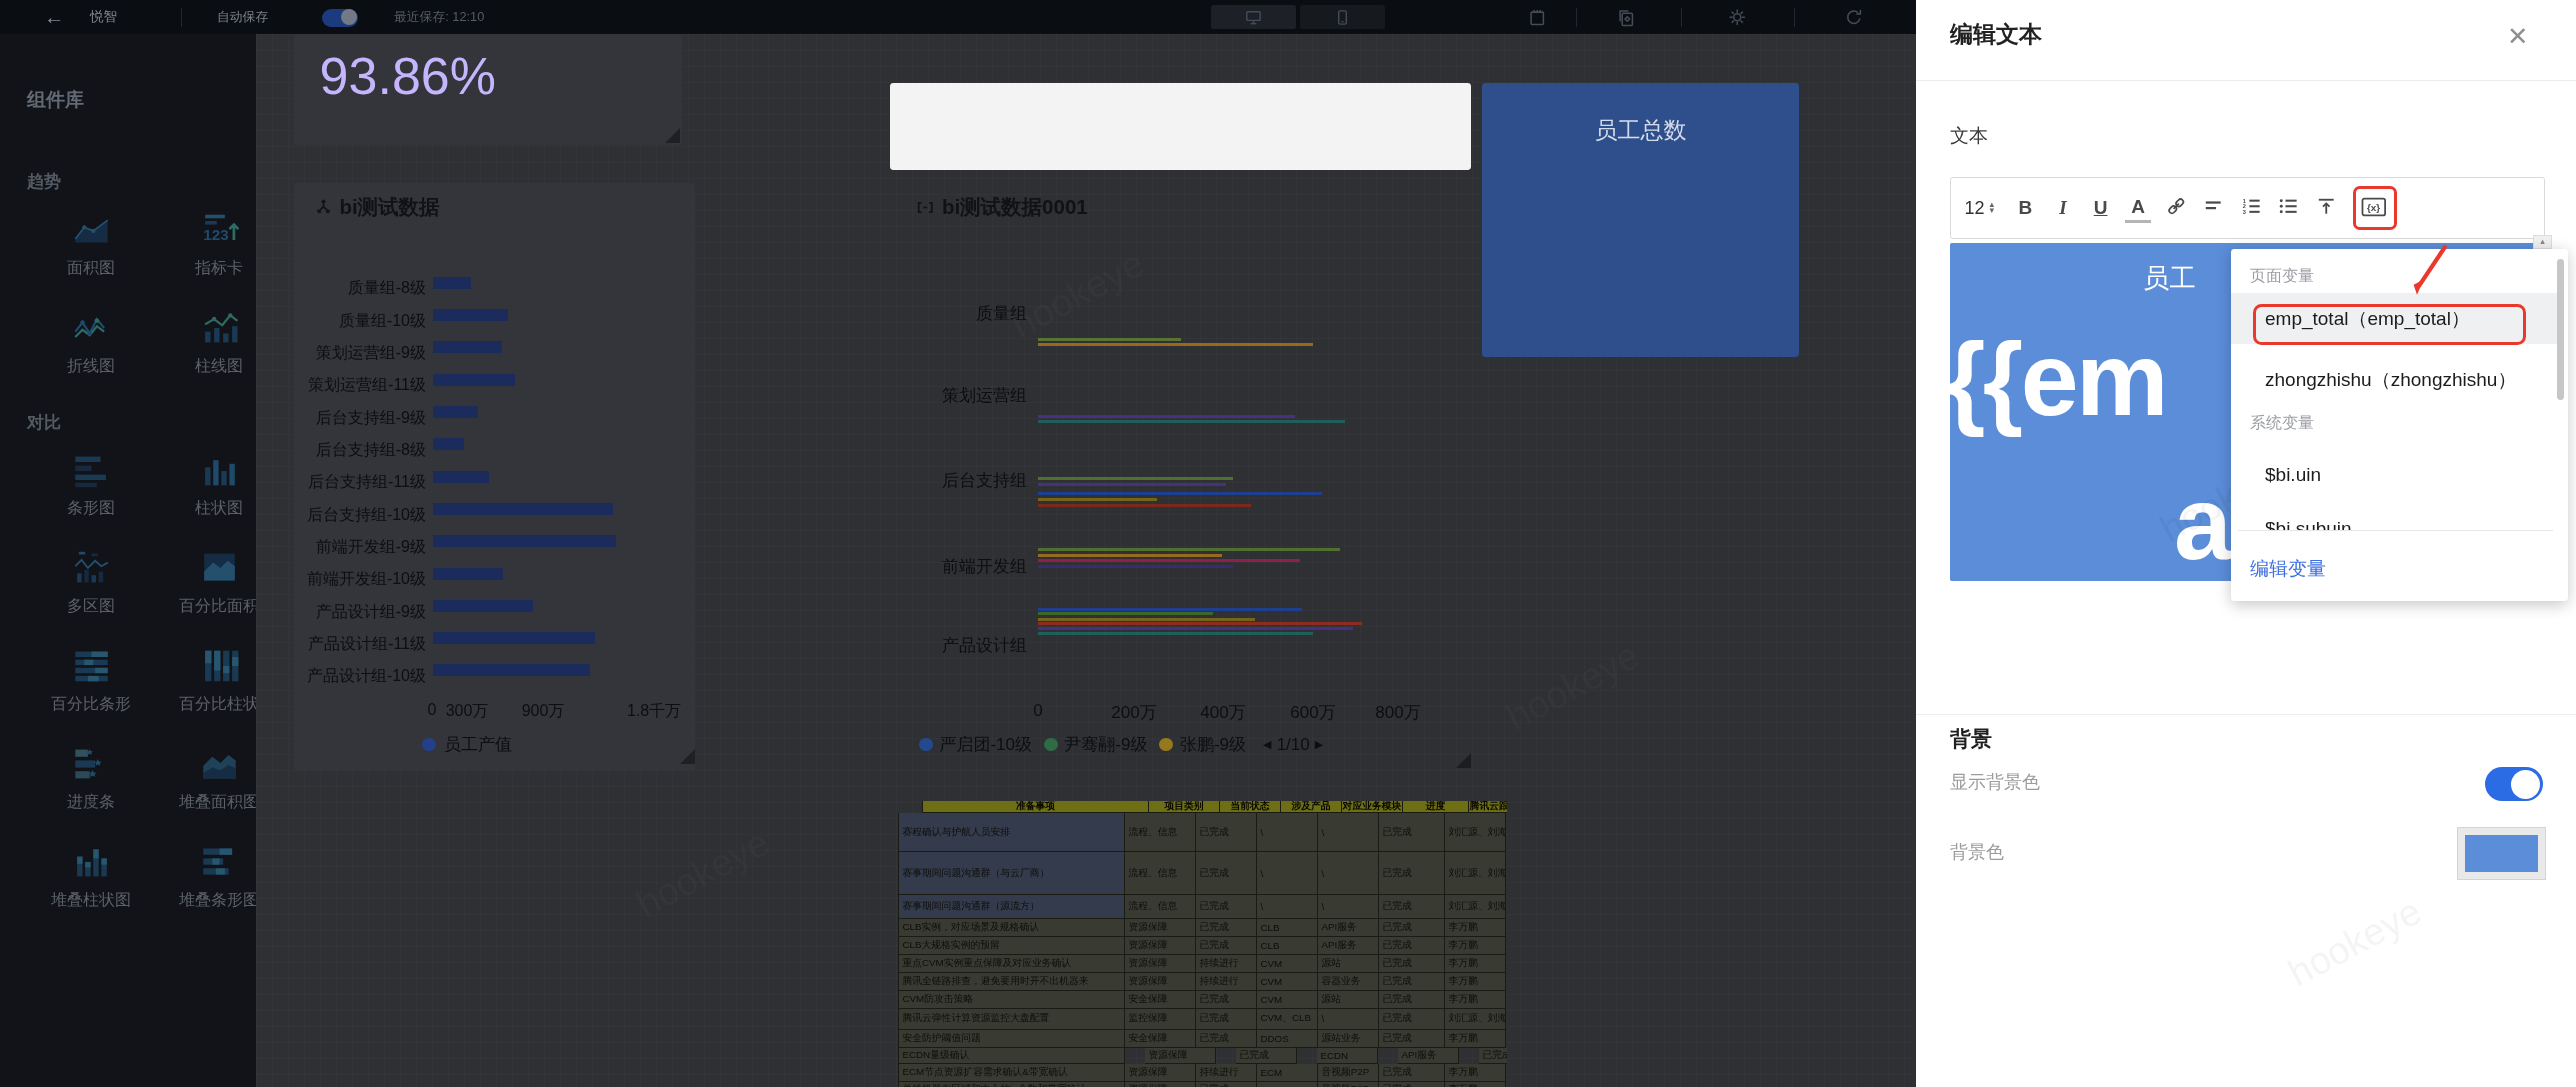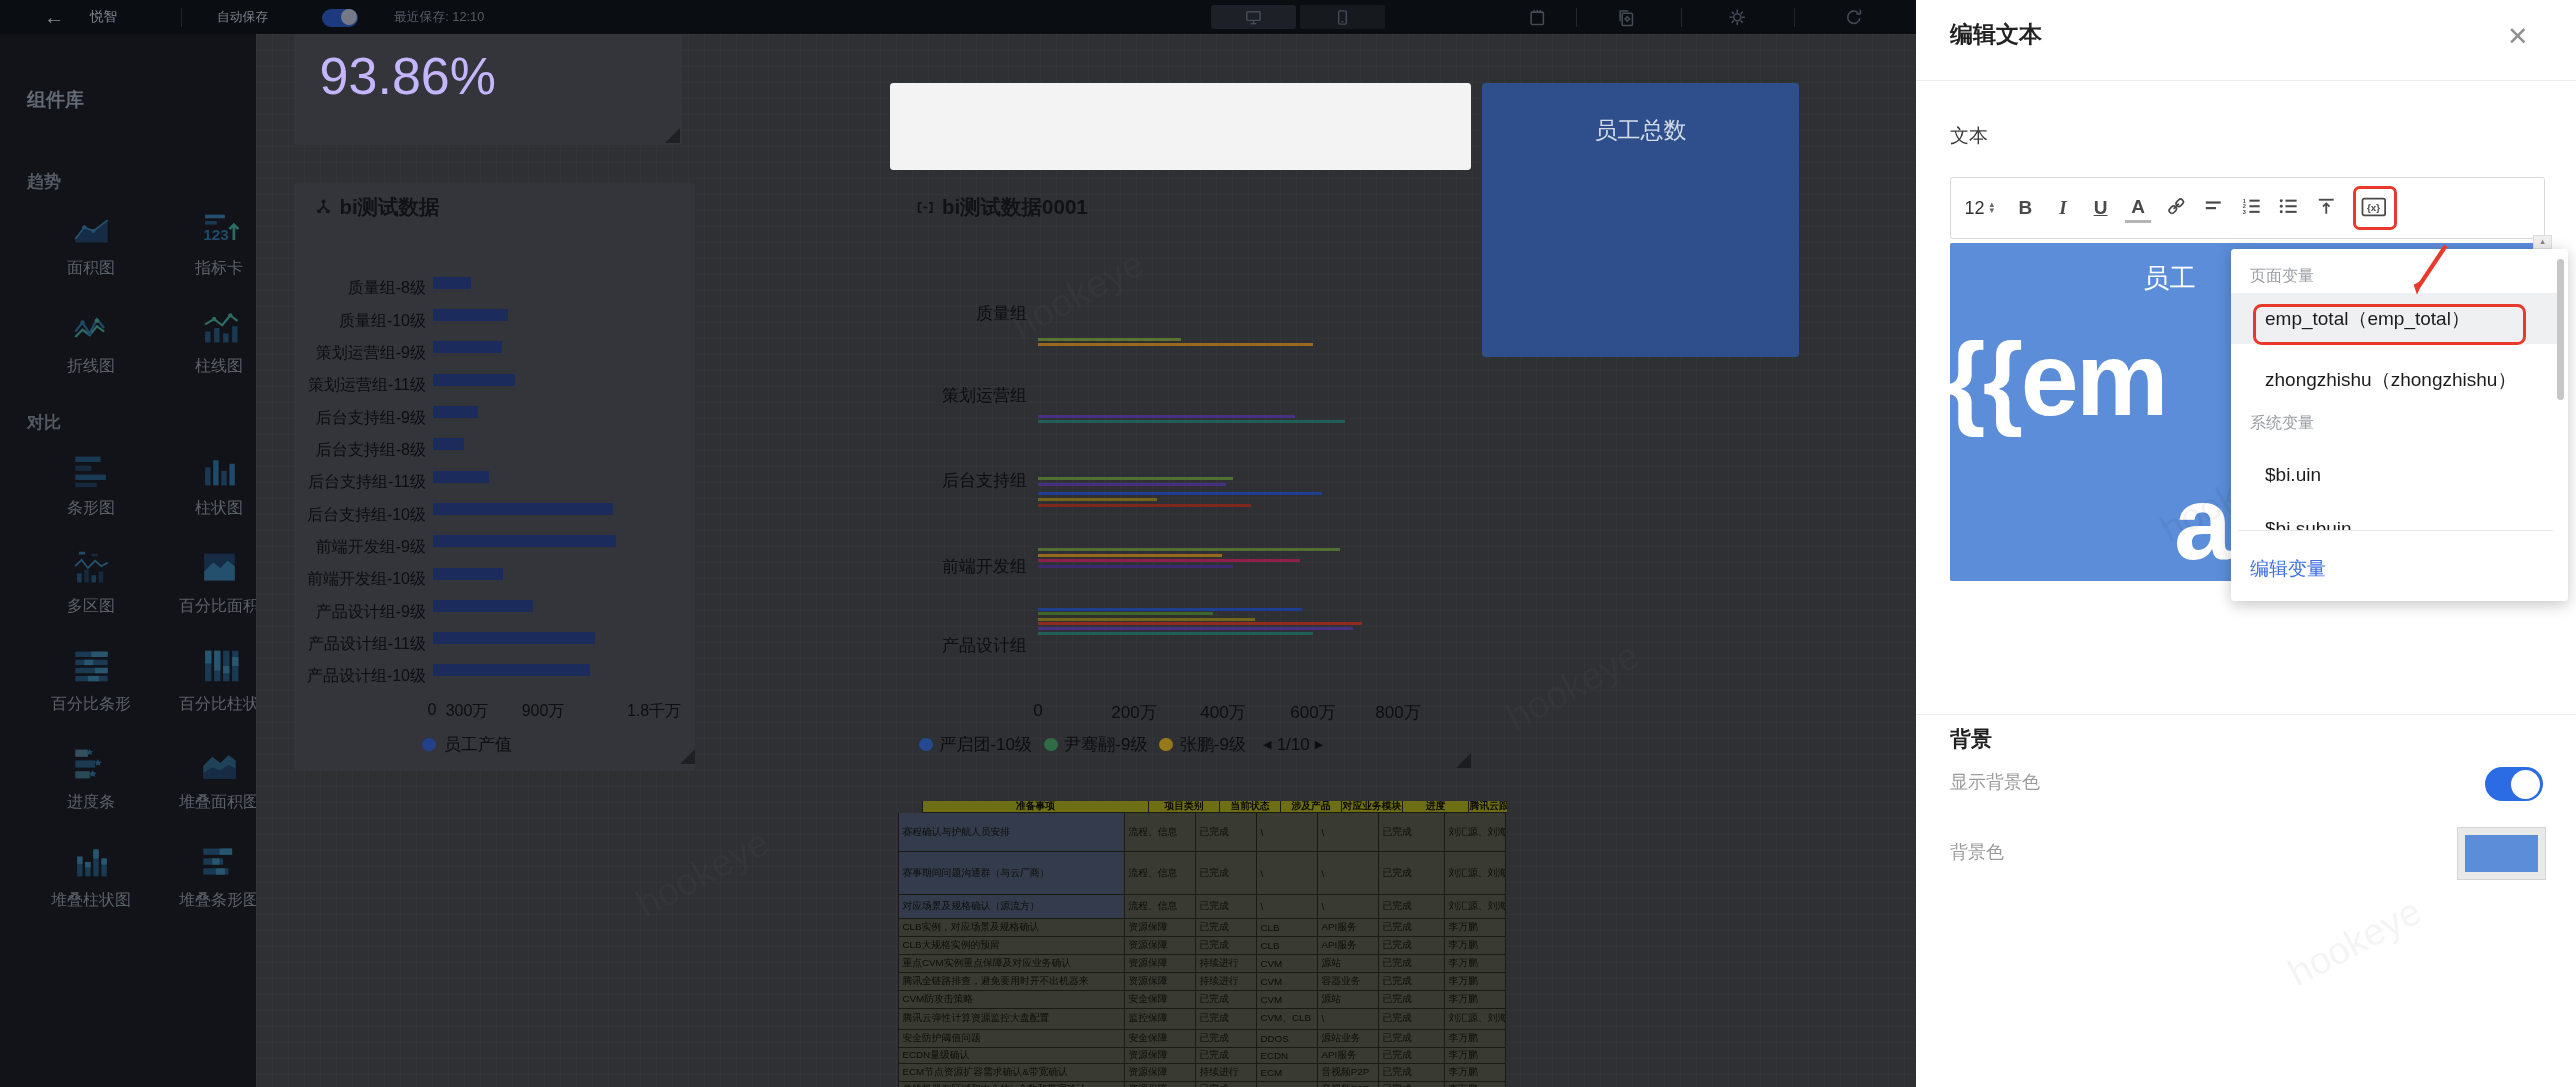--- a/index.html
+++ b/index.html
@@ -460,21 +460,21 @@
       <div class="trow" style="grid-template-columns: 226px 71px 61px 61px 61px 66px 61px; height: 43px;">
         <div style="background: rgb(52, 59, 76);">赛事期间问题沟通群（与云厂商）</div>
         <div>流程、信息</div>
         <div>已完成</div>
         <div>\</div>
         <div>\</div>
         <div>已完成</div>
         <div>刘汇源、刘海平</div>
       </div>
       <div class="trow" style="grid-template-columns: 226px 71px 61px 61px 61px 66px 61px; height: 24px;">
-        <div style="background: rgb(52, 59, 76);">对应场景及规格确认（源流方）</div>
+        <div style="background: rgb(52, 59, 76);">赛事期间问题沟通群（源流方）</div>
         <div>流程、信息</div>
         <div>已完成</div>
         <div>\</div>
         <div>\</div>
         <div>已完成</div>
         <div>刘汇源、刘海平</div>
       </div>
       <div class="trow" style="grid-template-columns: 226px 71px 61px 61px 61px 66px 61px; height: 18px;">
         <div>CLB实例，对应场景及规格确认</div>
         <div>资源保障</div>
@@ -531,21 +531,21 @@
       </div>
       <div class="trow" style="grid-template-columns: 226px 71px 61px 61px 61px 66px 61px; height: 18px;">
         <div>安全防护阈值问题</div>
         <div>安全保障</div>
         <div>已完成</div>
         <div>DDOS</div>
         <div>源站业务</div>
         <div>已完成</div>
         <div>李万鹏</div>
       </div>
-      <div class="trow" style="grid-template-columns: 226px 71px 61px 61px 61px 66px 61px; height: 16px;">
+      <div class="trow" style="grid-template-columns: 226px 71px 61px 61px 61px 66px 61px; height: 16px; gap: 20px;">
         <div>ECDN量级确认</div>
         <div>资源保障</div>
         <div>已完成</div>
         <div>ECDN</div>
         <div>API服务</div>
         <div>已完成</div>
         <div>李万鹏</div>
       </div>
       <div class="trow" style="grid-template-columns: 226px 71px 61px 61px 61px 66px 61px; height: 18px;">
         <div>ECM节点资源扩容需求确认&amp;带宽确认</div>

